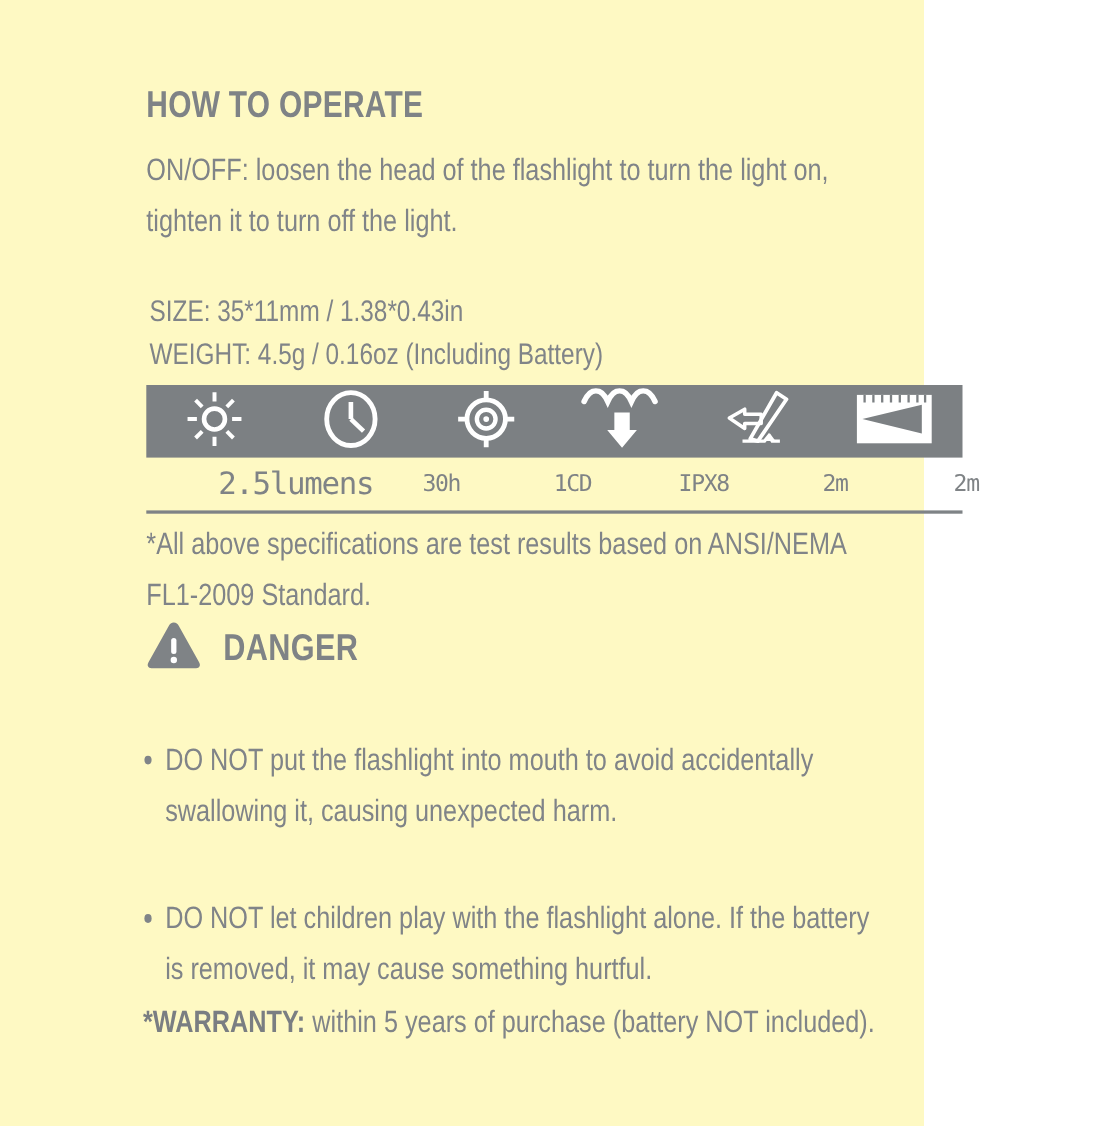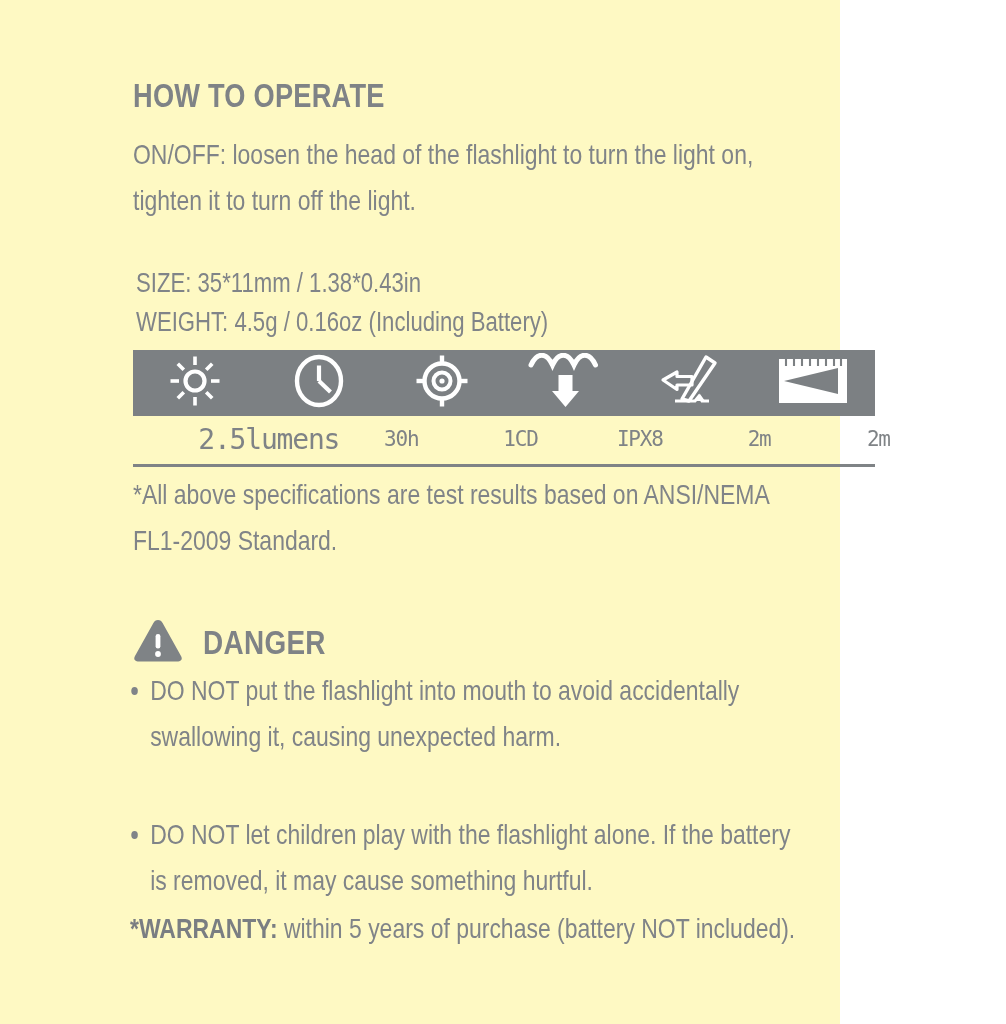--- a/index.html
+++ b/index.html
@@ -123,21 +123,21 @@
     color: #808488;
     transform: scaleX(0.82);
     transform-origin: left top;
     white-space: nowrap;
   }
 
   
   .danger-row {
     position: absolute;
     left: 133px;
-    top: 618px;
+    top: 564px;
     display: flex;
     align-items: center;
   }
   .danger-label {
     font-size: 34px;
     font-weight: bold;
     color: #7f8386;
     letter-spacing: 0.4px;
     transform: scaleX(0.82);
     transform-origin: left center;

